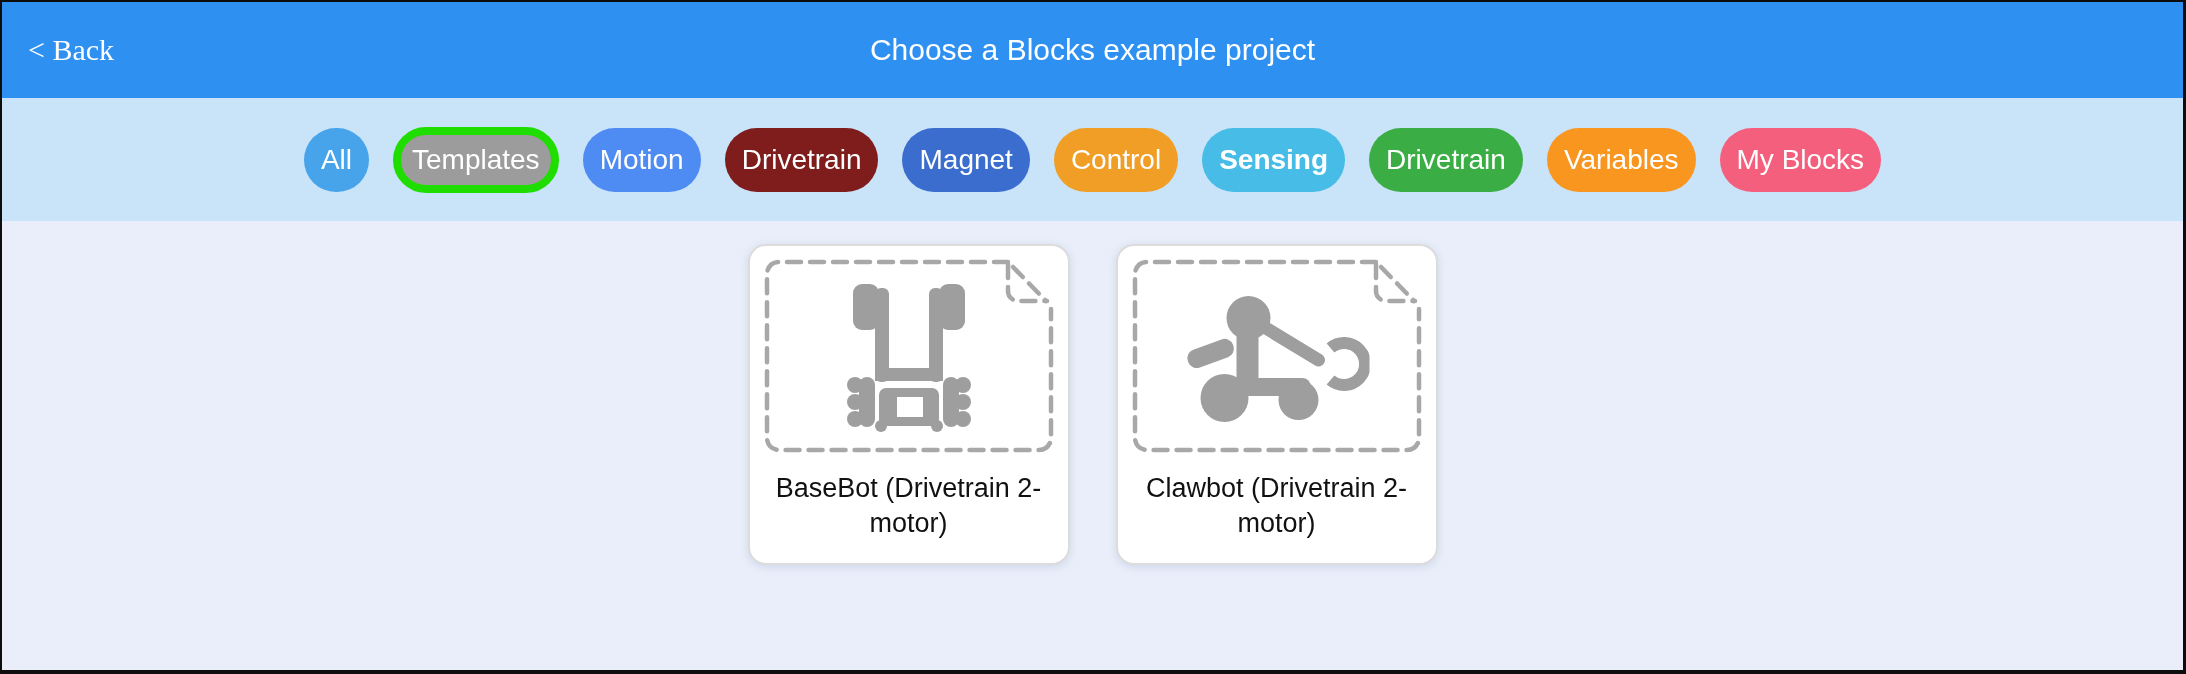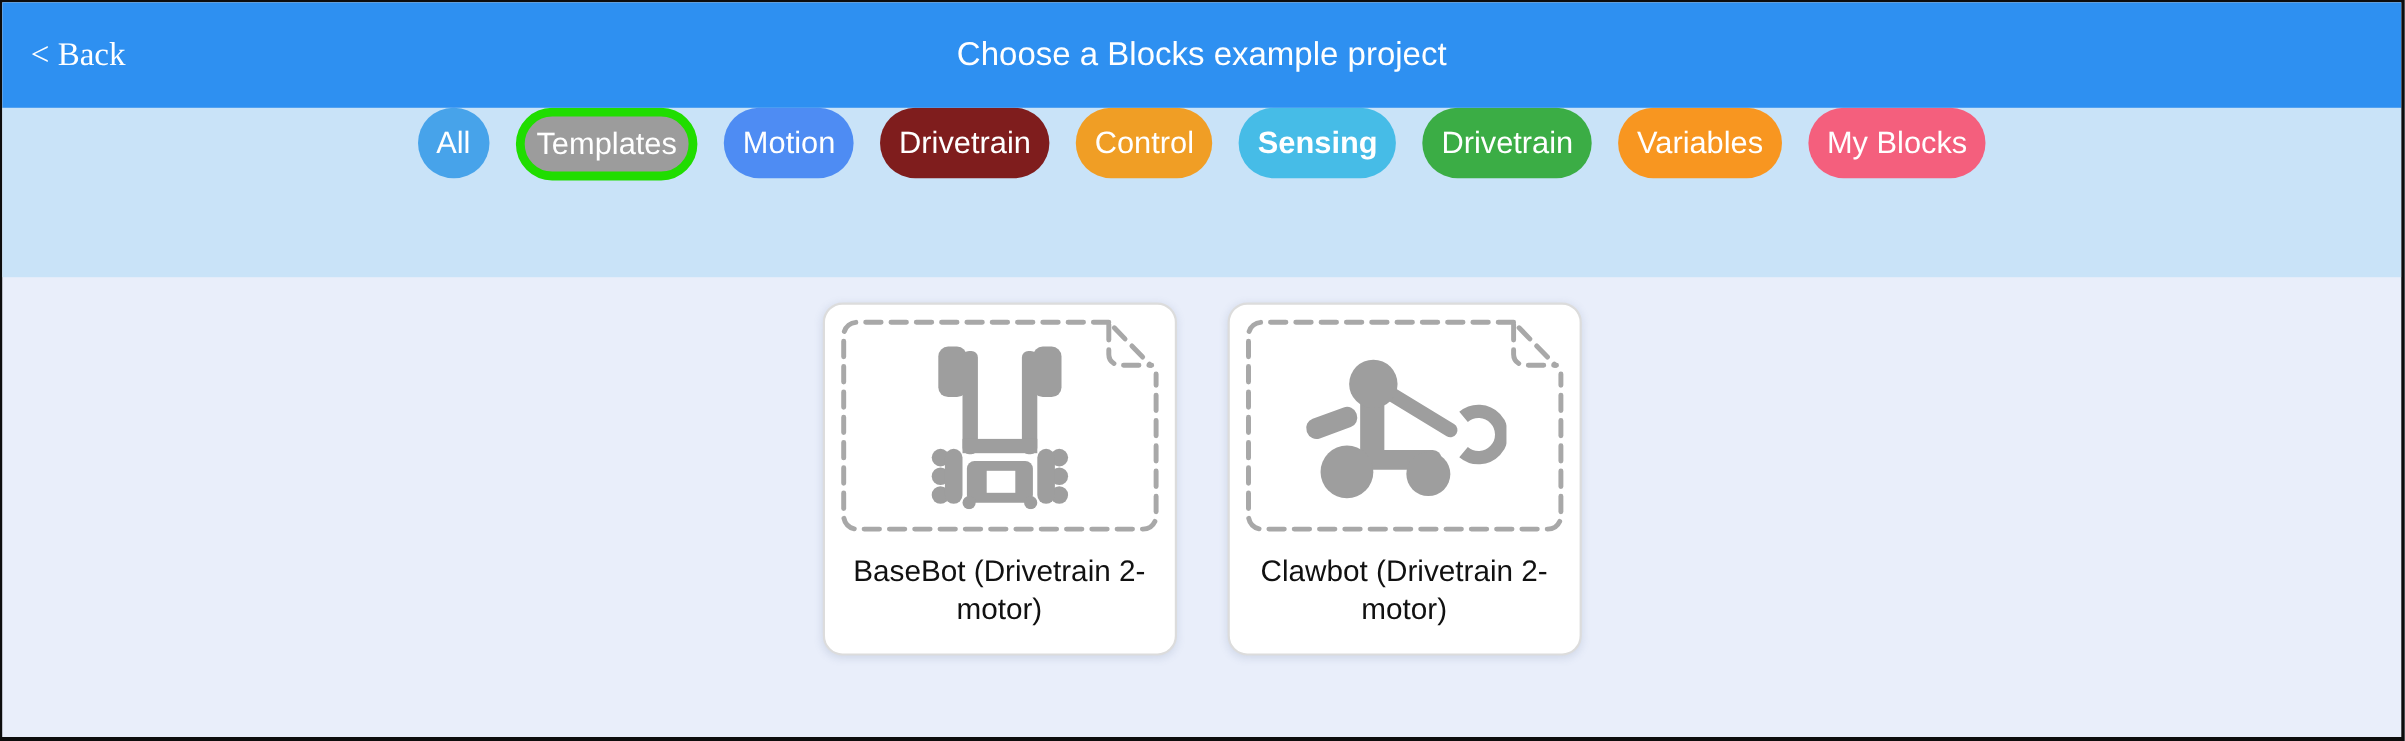--- a/index.html
+++ b/index.html
@@ -18,22 +18,22 @@
   .back-btn{
     position:absolute;left:26px;top:0;height:100%;display:flex;align-items:center;
     background:none;border:none;color:#fff;font-family:Liberation Serif, serif;
     font-size:30px;font-weight:500;cursor:pointer;padding:0;
   }
   .page-title{
     width:100%;text-align:center;color:#fff;font-size:30px;font-weight:500;
   }
   
   .filter-band{
-    height:154px;background:var(--band-bg,#c9e3f8);
-    display:flex;align-items:flex-start;justify-content:center;gap:24px;
+    height:123px;background:var(--band-bg,#c9e3f8);
+    display:flex;align-items:center;justify-content:center;gap:24px;
   }
   .pill{
     height:64px;box-sizing:border-box;border:none;border-radius:34px;
     padding:0 17px;display:flex;align-items:center;justify-content:center;
     color:#fff;font-family:inherit;font-size:28px;font-weight:500;
     cursor:pointer;white-space:nowrap;
   }
   .pill.selected{
     border:8px solid var(--ring,#20dd00);padding:0 11px;height:66px;border-radius:36px;
   }
@@ -74,20 +74,23 @@
         <span>All</span>
       </button>
     <button class="pill selected" style="background: rgb(156, 156, 156); border-color: rgb(32, 221, 0);">
         <span>Templates</span>
       </button>
     <button class="pill" style="background: rgb(78, 140, 243);">
         <span>Motion</span>
       </button>
     <button class="pill" style="background: #7f1d1d;">
         <span>Drivetrain</span>
+      </button>
+    <button class="pill" style="background: rgb(58, 109, 206);">
+        <span>Magnet</span>
       </button>
     <button class="pill" style="background: rgb(240, 158, 37);">
         <span>Control</span>
       </button>
     <button class="pill" style="background: rgb(70, 188, 231); font-weight: bold;">
         <span>Sensing</span>
       </button>
     <button class="pill" style="background: rgb(59, 173, 69);">
         <span>Drivetrain</span>
       </button>

